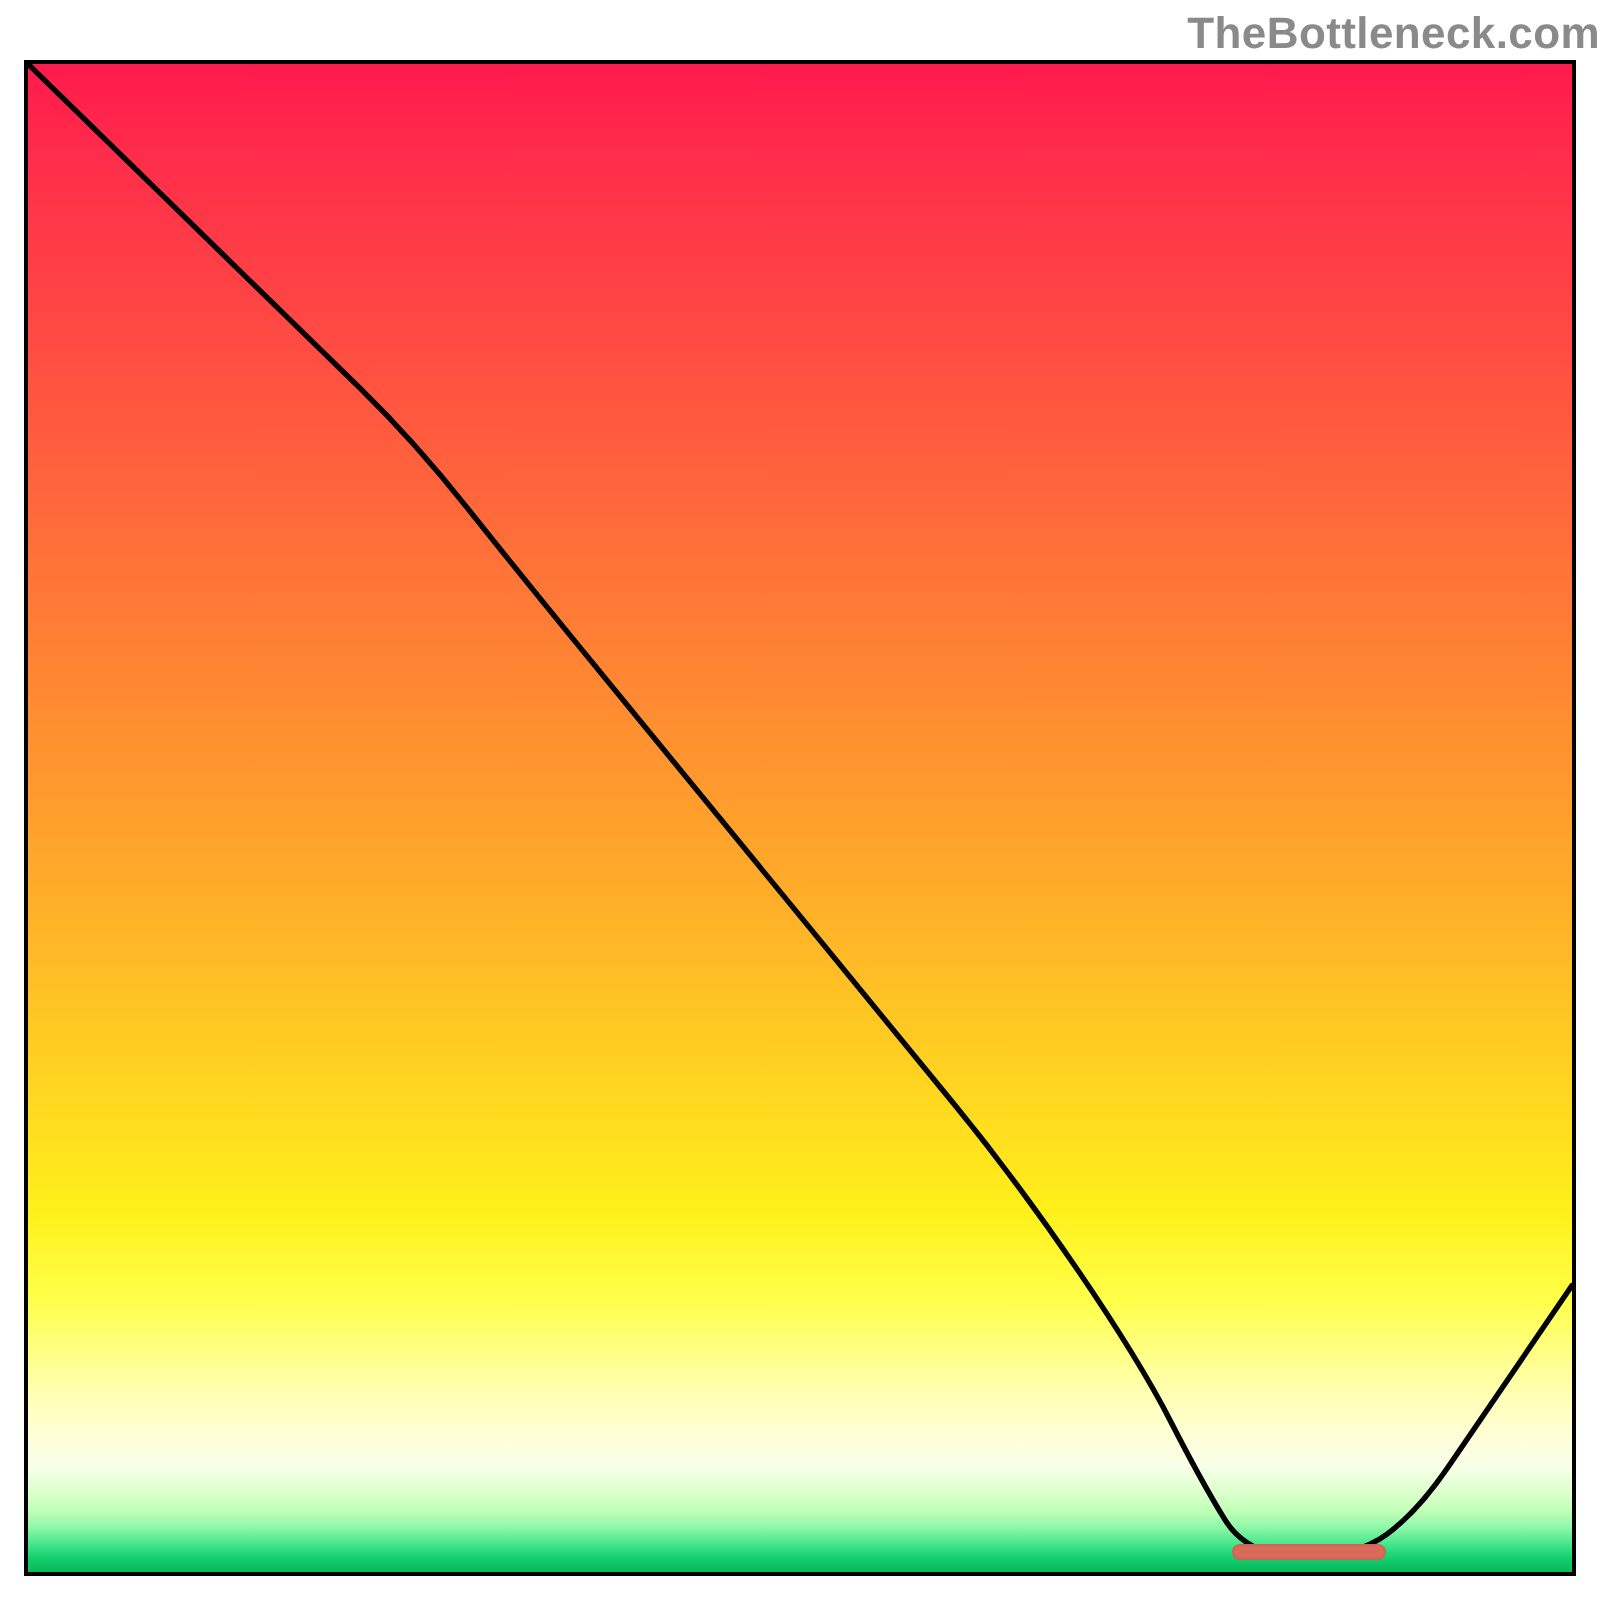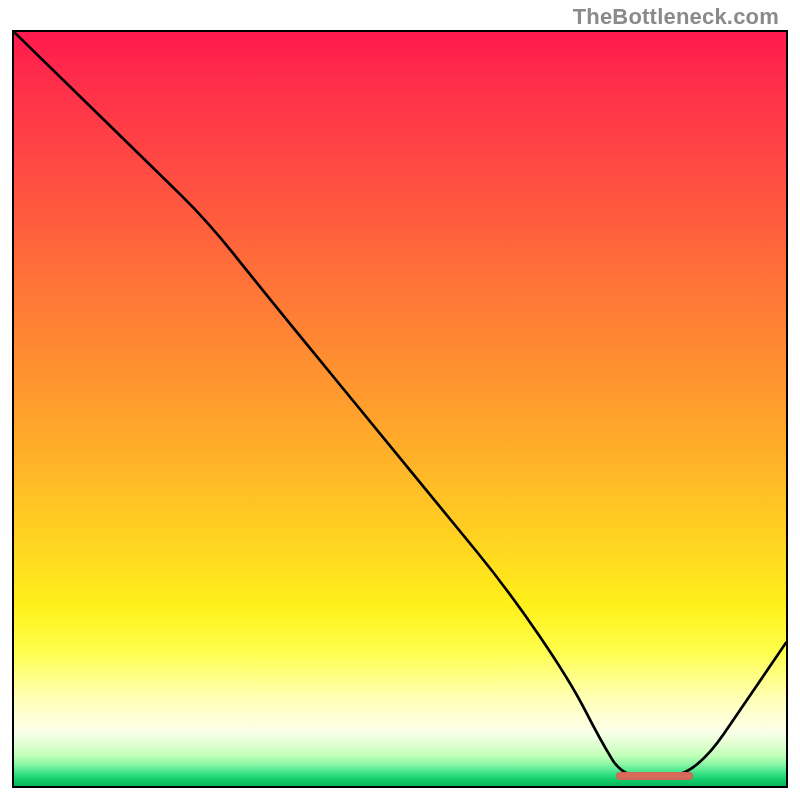--- a/index.html
+++ b/index.html
@@ -12,21 +12,21 @@
     background: #ffffff;
   }
   .canvas {
     position: relative;
     width: 800px;
     height: 800px;
   }
   .watermark {
     position: absolute;
     top: 4px;
-    right: 21px;
+    right: 0;
     font-size: 22px;
     font-weight: 600;
     color: #8a8a8a;
     letter-spacing: 0.2px;
     z-index: 30;
   }
   .plot-frame {
     position: absolute;
     left: 12px;
     top: 30px;

